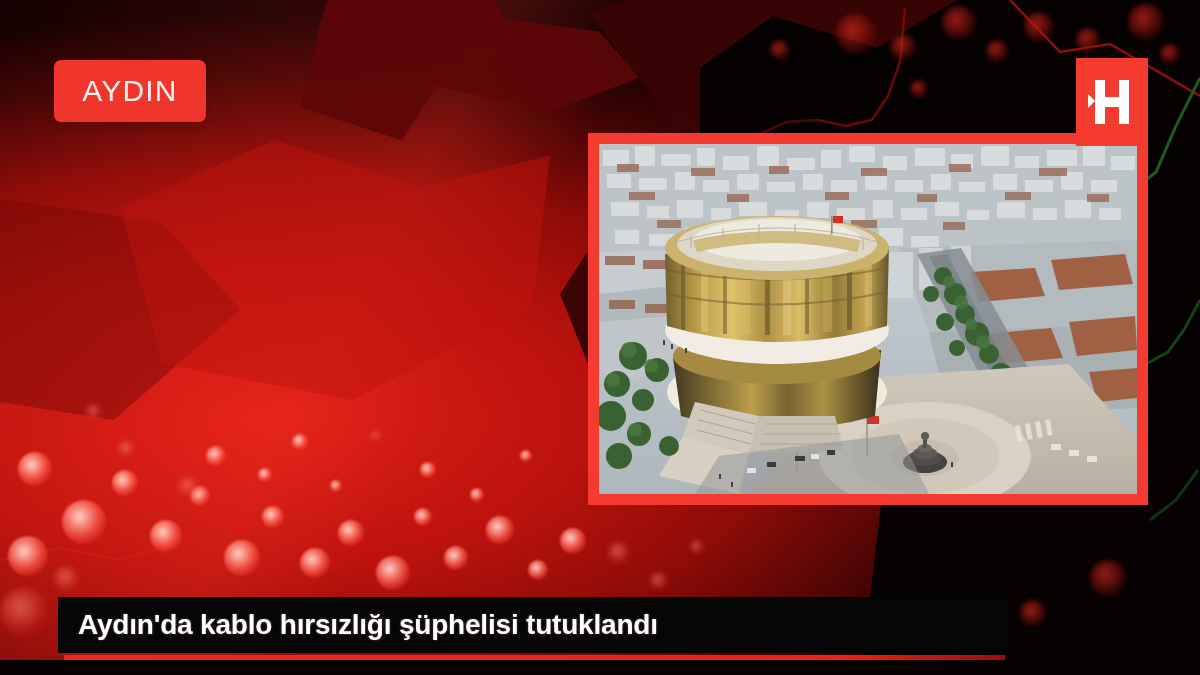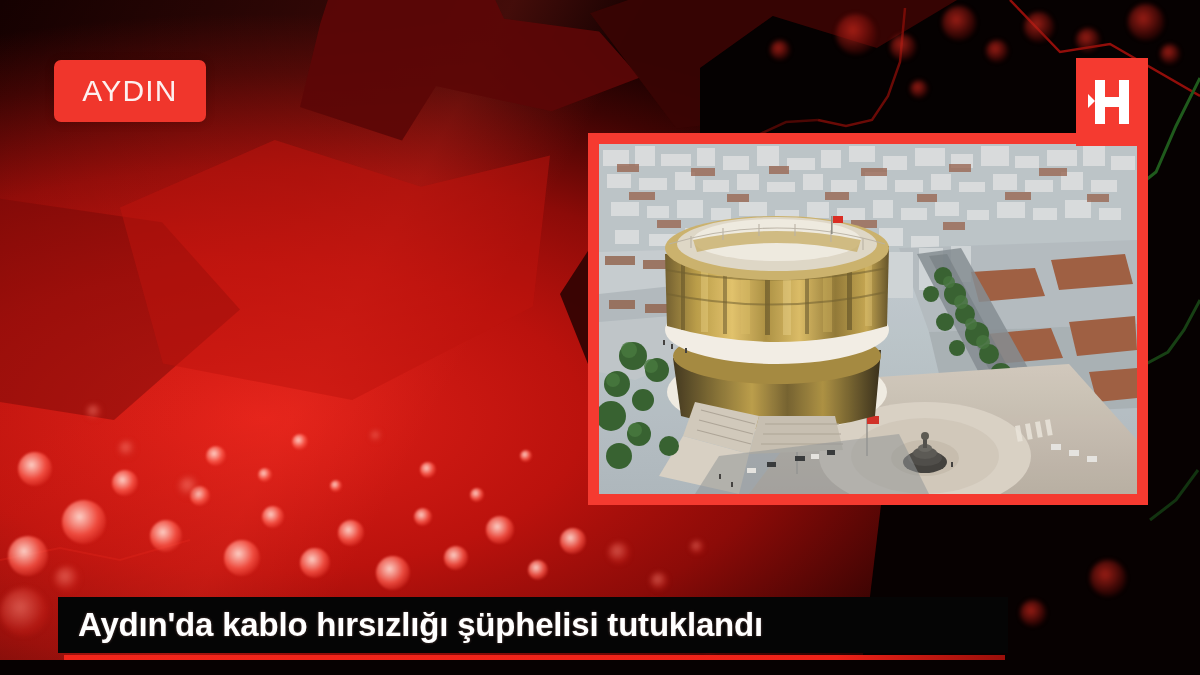--- a/index.html
+++ b/index.html
@@ -195,21 +195,21 @@
   .headline-bar {
     position: absolute;
     left: 58px; top: 597px;
     width: 950px; height: 56px;
     background: #050505;
     display: flex;
     align-items: center;
   }
   .headline-bar .txt {
     color: #ffffff;
-    font-size: 33px;
+    font-size: 28px;
     font-weight: bold;
     white-space: nowrap;
     padding-left: 20px;
     letter-spacing: -0.2px;
     text-shadow: 0 0 3px rgba(255,180,170,.35);
     font-family: "Liberation Sans", sans-serif;
   }
   .headline-underline {
     position: absolute;
     left: 64px; top: 655px;

